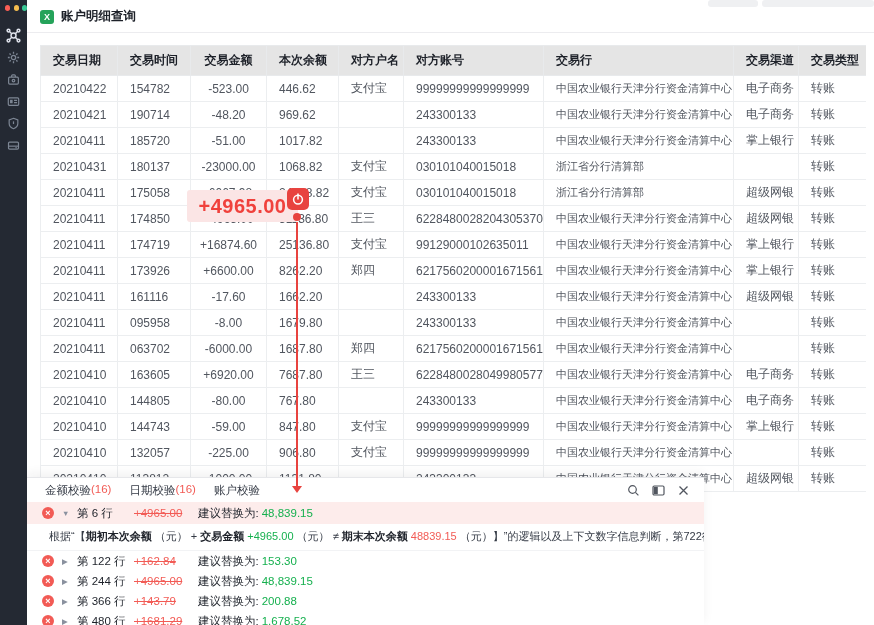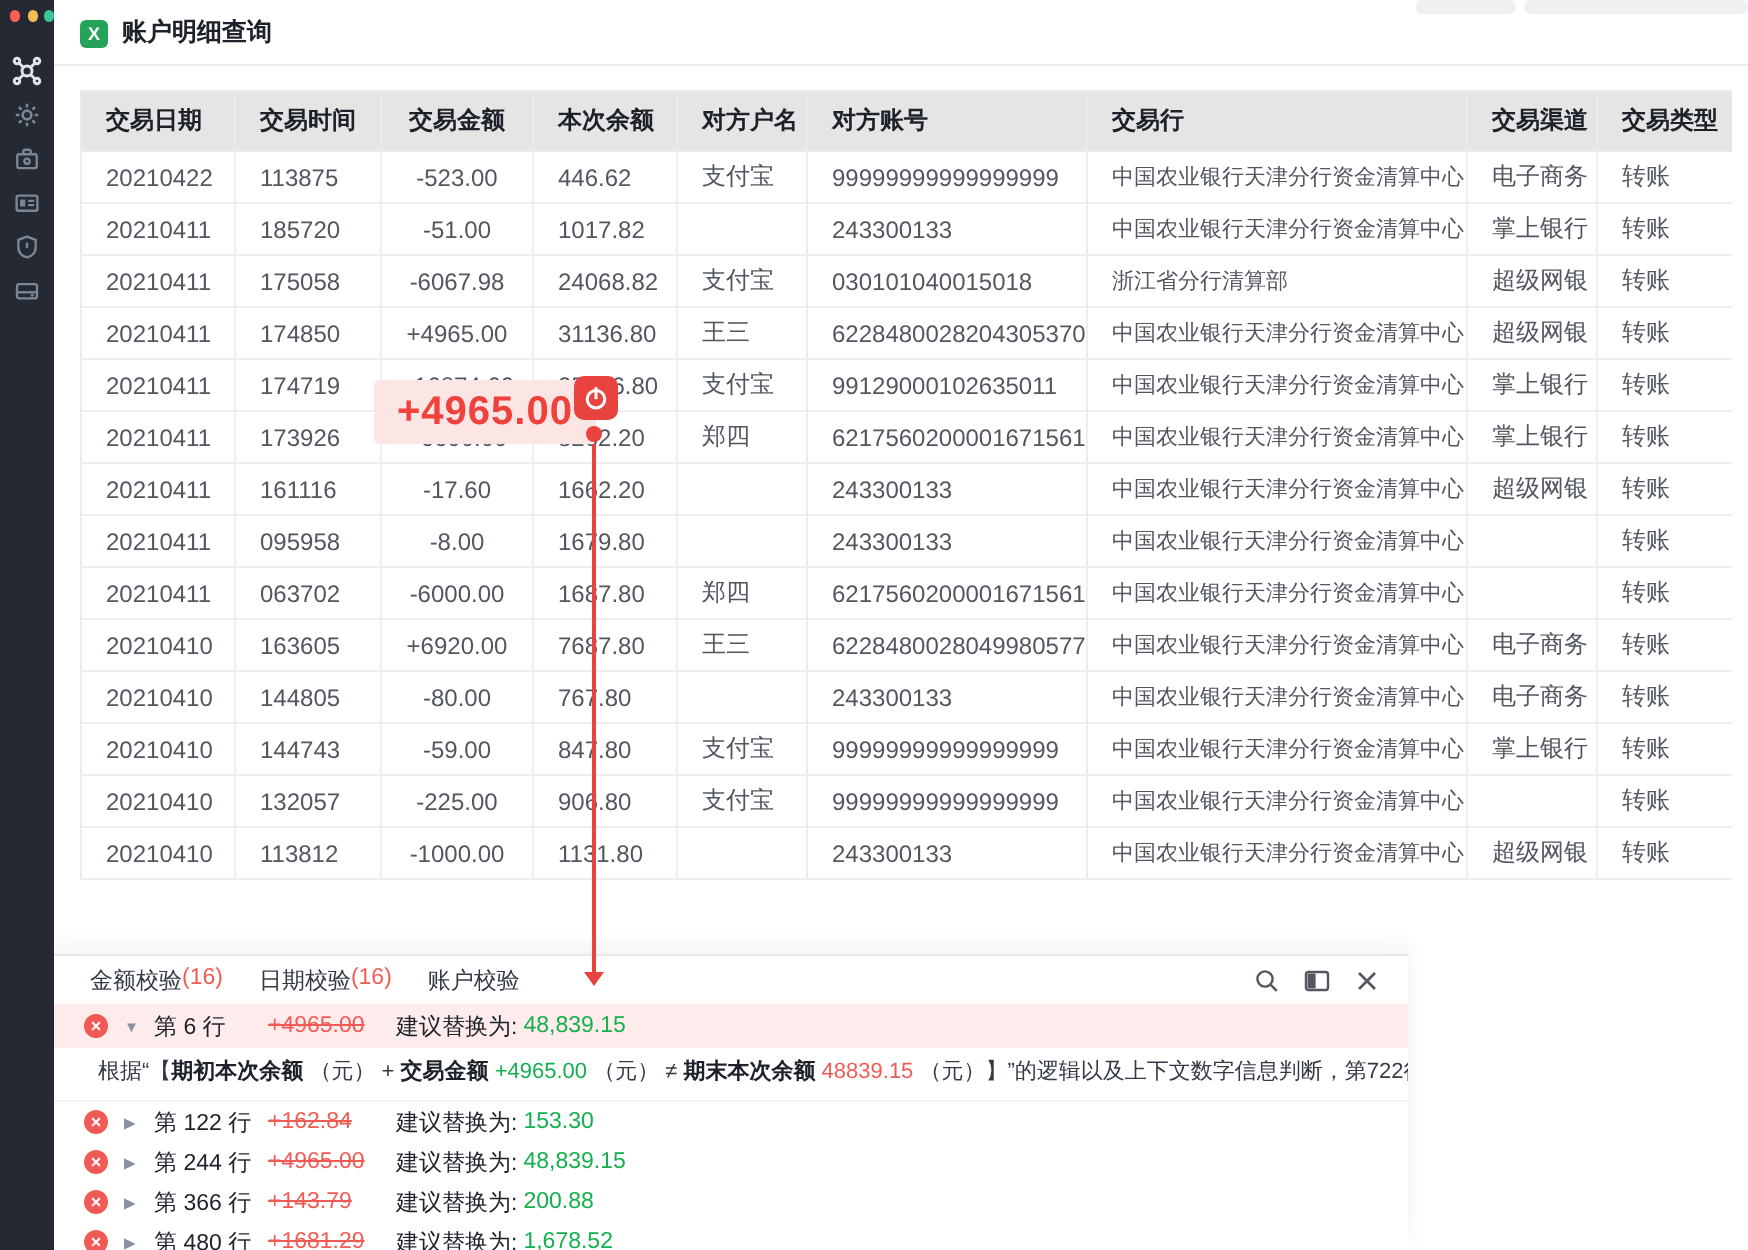--- a/index.html
+++ b/index.html
@@ -150,38 +150,60 @@
           <th>对方户名</th>
           <th>对方账号</th>
           <th>交易行</th>
           <th>交易渠道</th>
           <th>交易类型</th>
         </tr>
       </thead>
     <tbody>
         <tr>
           <td>20210422</td>
-          <td>113875</td>
+          <td>154782</td>
           <td class="c-amt">-523.00</td>
           <td>446.62</td>
           <td>支付宝</td>
           <td>99999999999999999</td>
+          <td class="c-bank">中国农业银行天津分行资金清算中心</td>
+          <td>电子商务</td>
+          <td>转账</td>
+        </tr>
+        <tr>
+          <td>20210421</td>
+          <td>190714</td>
+          <td class="c-amt">-48.20</td>
+          <td>969.62</td>
+          <td></td>
+          <td>243300133</td>
           <td class="c-bank">中国农业银行天津分行资金清算中心</td>
           <td>电子商务</td>
           <td>转账</td>
         </tr>
         <tr>
           <td>20210411</td>
           <td>185720</td>
           <td class="c-amt">-51.00</td>
           <td>1017.82</td>
           <td></td>
           <td>243300133</td>
           <td class="c-bank">中国农业银行天津分行资金清算中心</td>
           <td>掌上银行</td>
+          <td>转账</td>
+        </tr>
+        <tr>
+          <td>20210431</td>
+          <td>180137</td>
+          <td class="c-amt">-23000.00</td>
+          <td>1068.82</td>
+          <td>支付宝</td>
+          <td>030101040015018</td>
+          <td class="c-bank">浙江省分行清算部</td>
+          <td></td>
           <td>转账</td>
         </tr>
         <tr>
           <td>20210411</td>
           <td>175058</td>
           <td class="c-amt">-6067.98</td>
           <td>24068.82</td>
           <td>支付宝</td>
           <td>030101040015018</td>
           <td class="c-bank">浙江省分行清算部</td>

